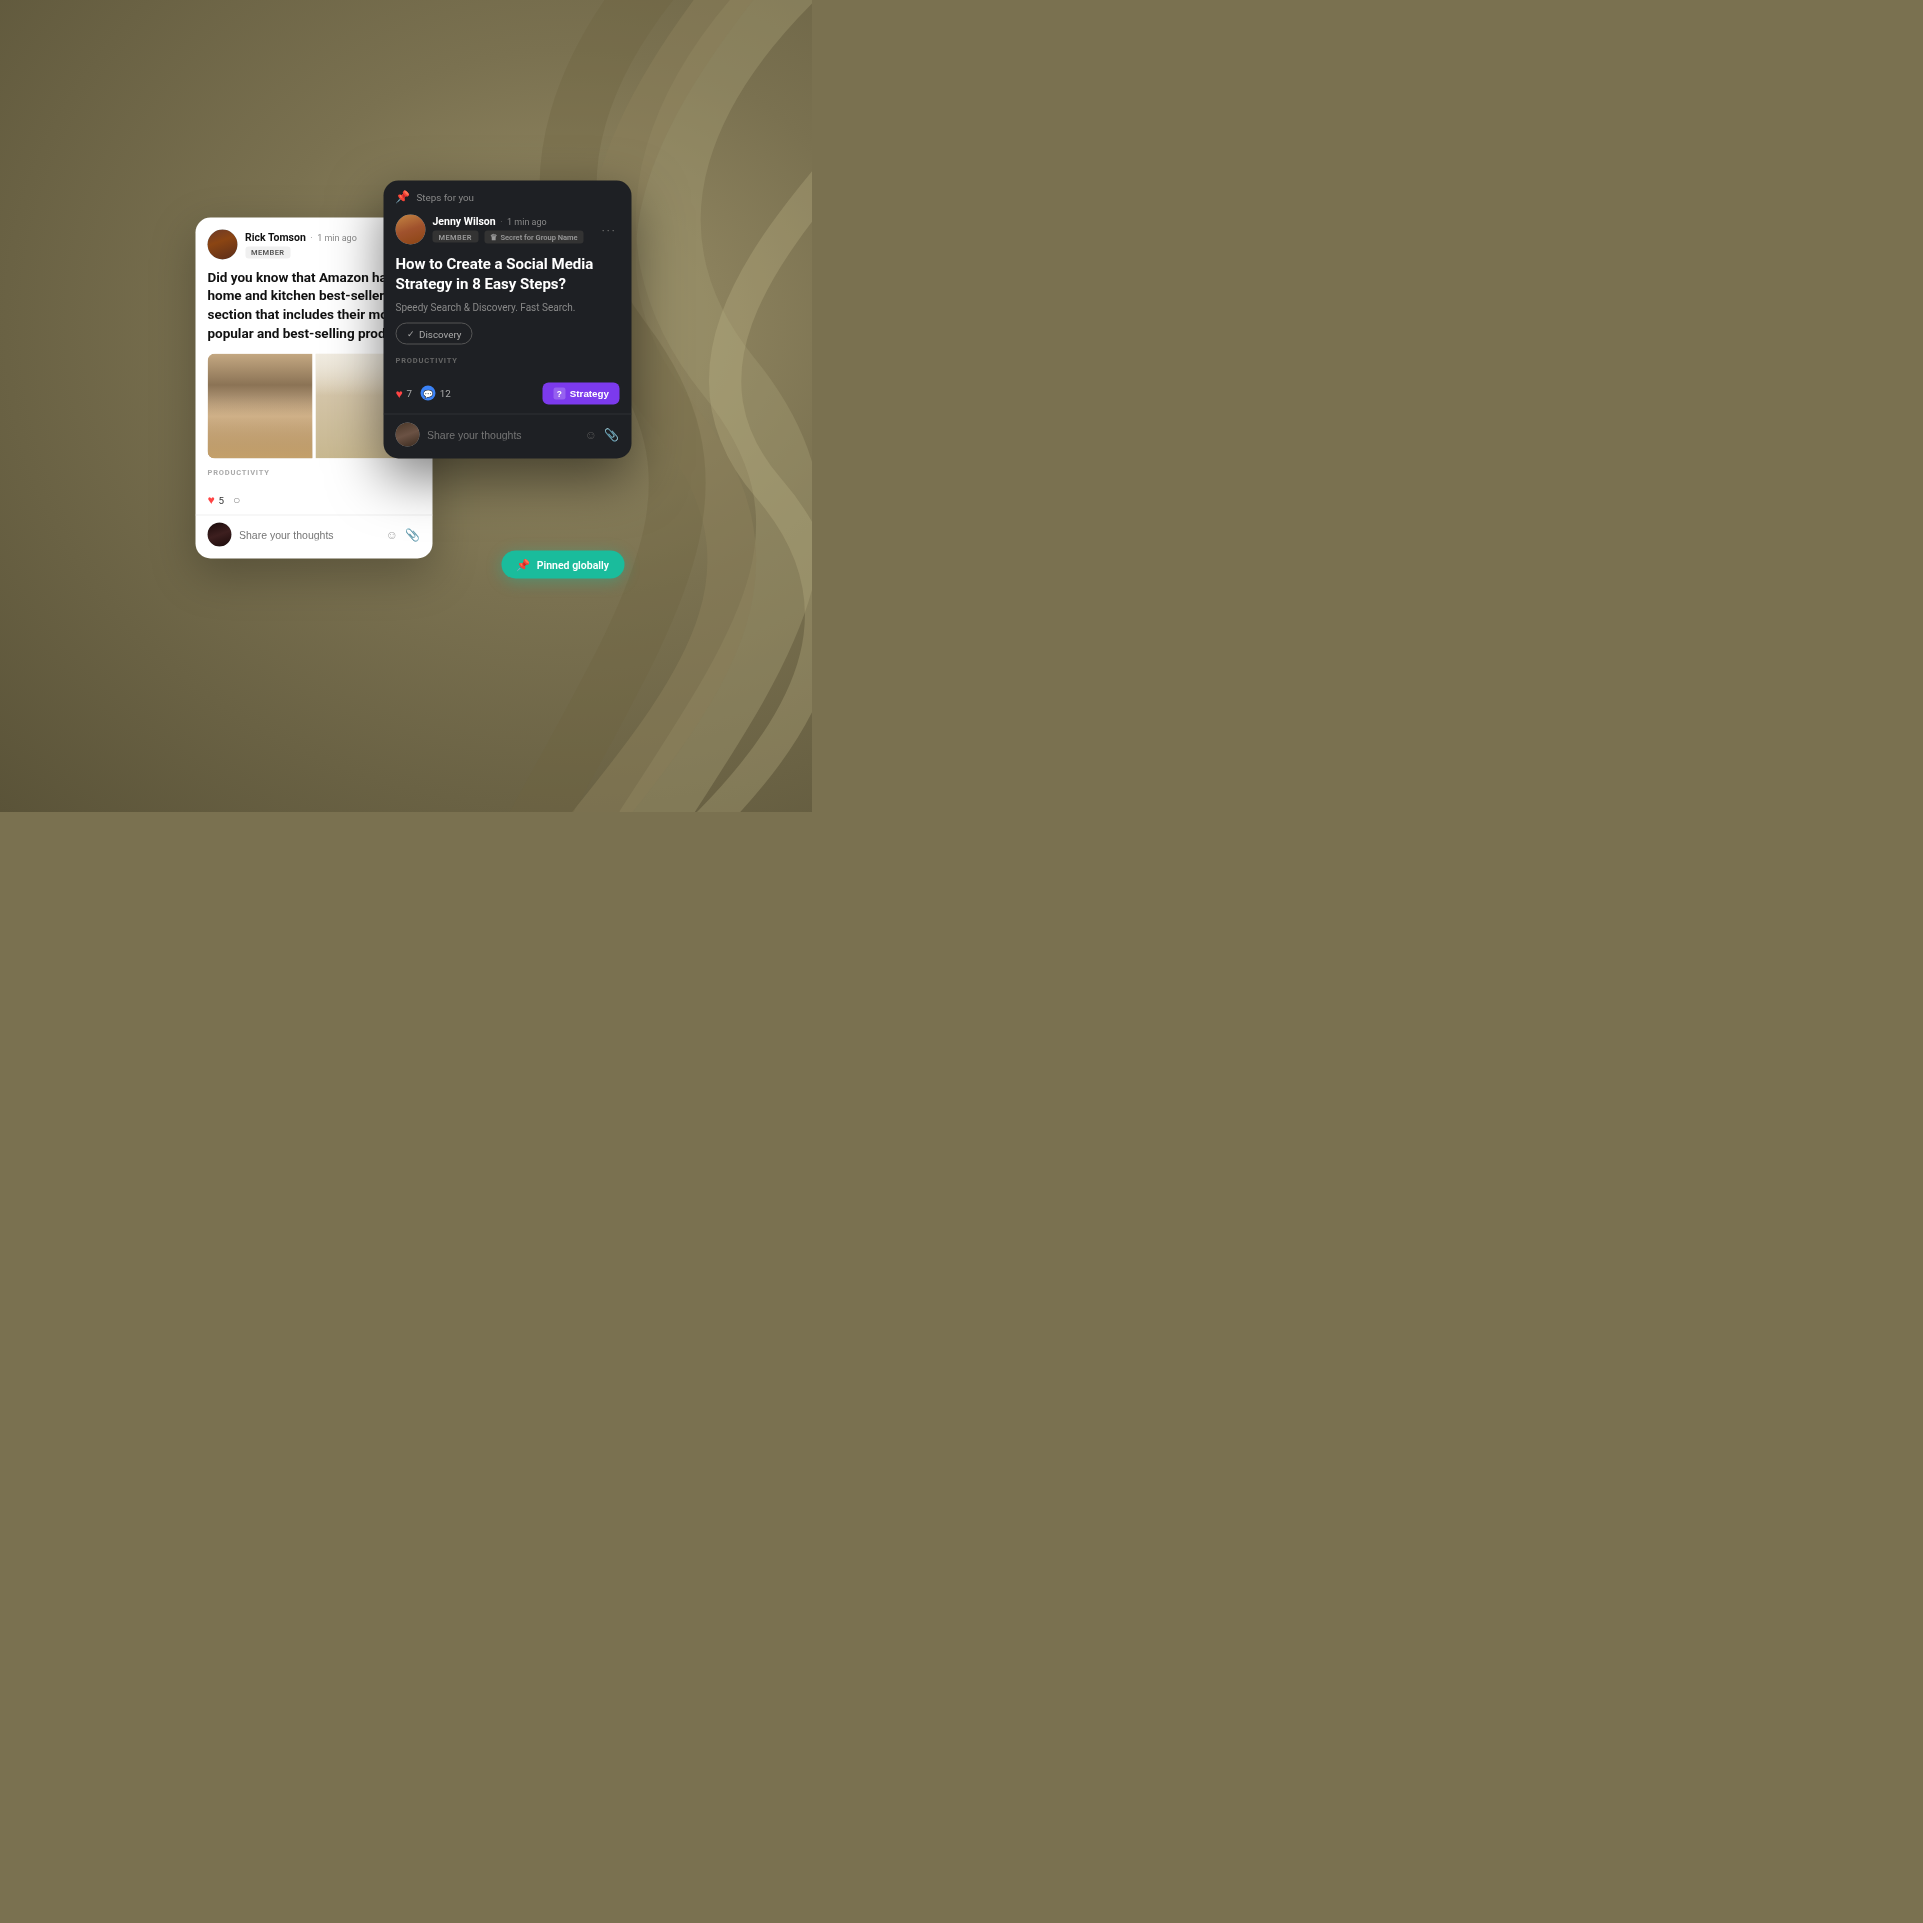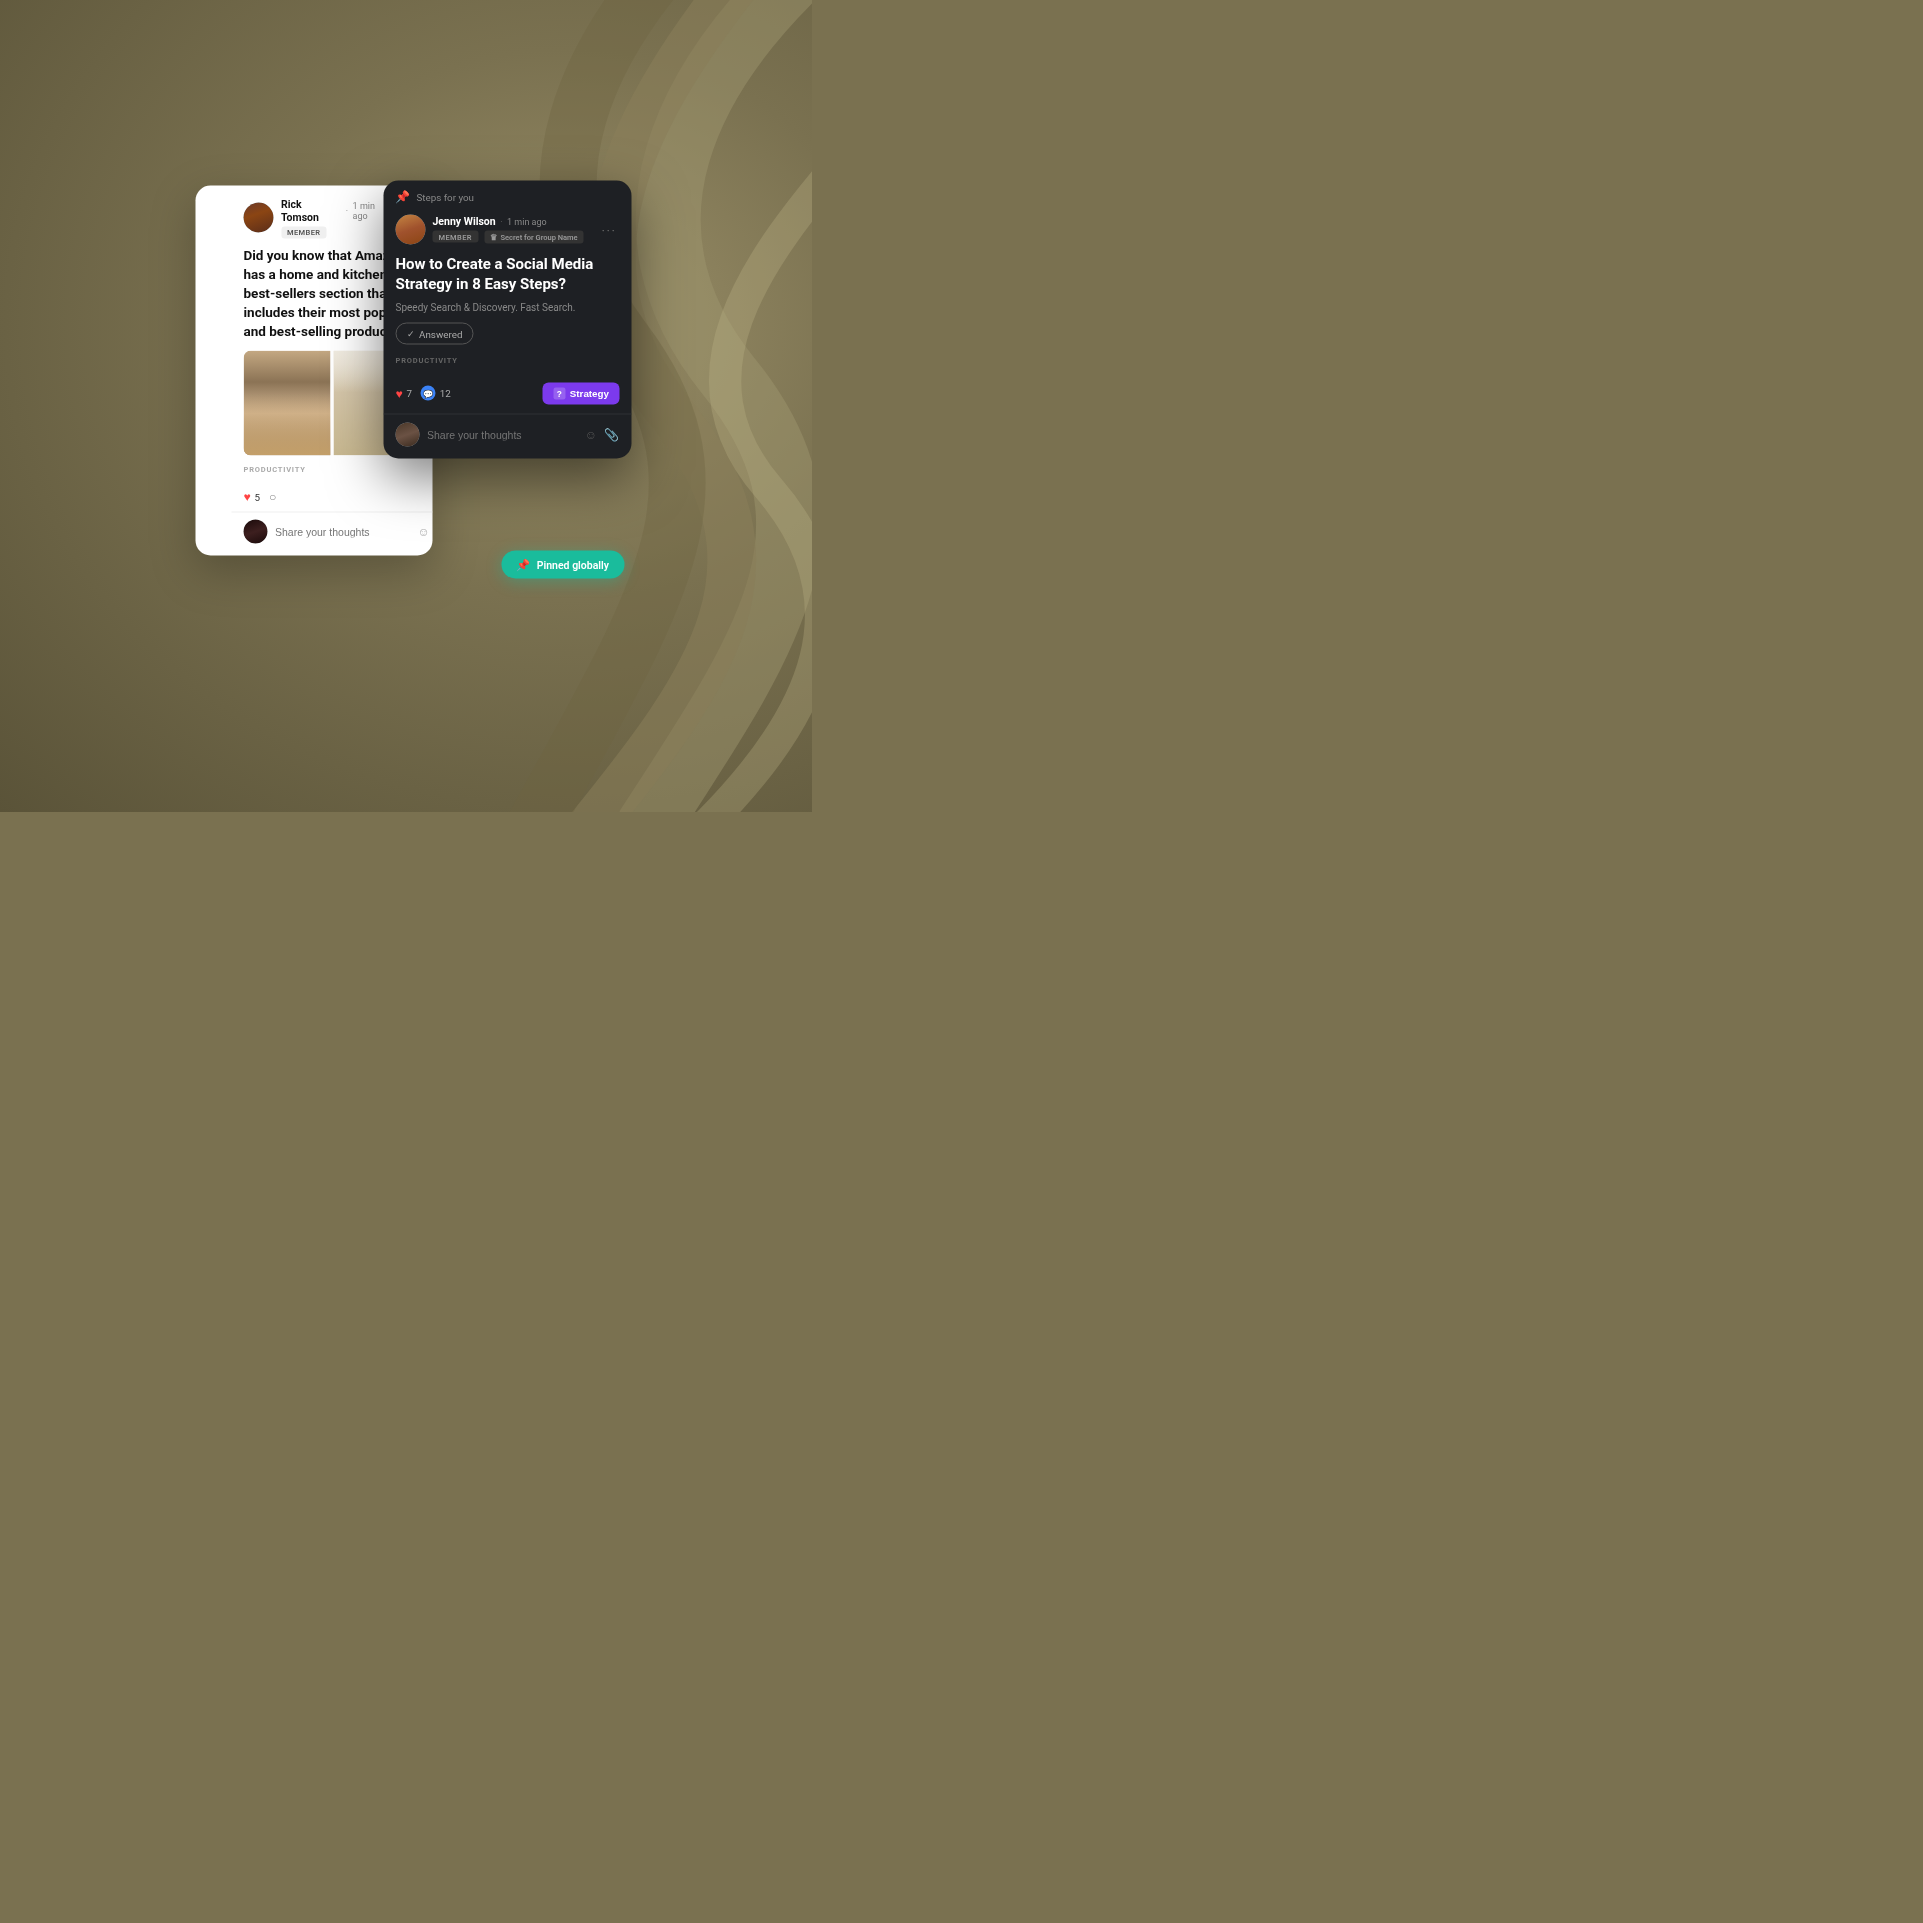--- a/index.html
+++ b/index.html
@@ -46,28 +46,27 @@
       top: 50%;
       transform: translate(-50%, -50%);
       width: 451px;
       height: 451px;
     }
 
     
     .card-white {
       position: absolute;
       left: 15px;
-      top: 5px;
+      top: 37px;
       width: 237px;
       background: #ffffff;
       border-radius: 15px;
       box-shadow: 0 15px 45px rgba(0,0,0,0.25);
       overflow: hidden;
       z-index: 10;
-      padding-left: 36px;
     }
 
     .card-header {
       display: flex;
       align-items: center;
       padding: 12px 12px 7.5px 12px;
       gap: 7.5px;
     }
 
     .avatar {
@@ -590,21 +589,21 @@
         </div>
       </div>
       <div class="more-btn" style="color:#666;">···</div>
     </div>
 
     <div class="dark-body">
       <div class="post-title-dark">How to Create a Social Media Strategy in 8 Easy Steps?</div>
       <div class="post-subtitle-dark">Speedy Search &amp; Discovery. Fast Search.</div>
       <div class="answered-badge">
         <span class="check-icon">✓</span>
-        <span>Answered</span>
+        <span>Discovery</span>
       </div>
       <div class="category-label-dark">PRODUCTIVITY</div>
     </div>
 
     <div class="dark-footer">
       <div class="reaction-dark">
         <span class="heart-icon-dark">♥</span>
         <span>7</span>
       </div>
       <div class="reaction-dark">

